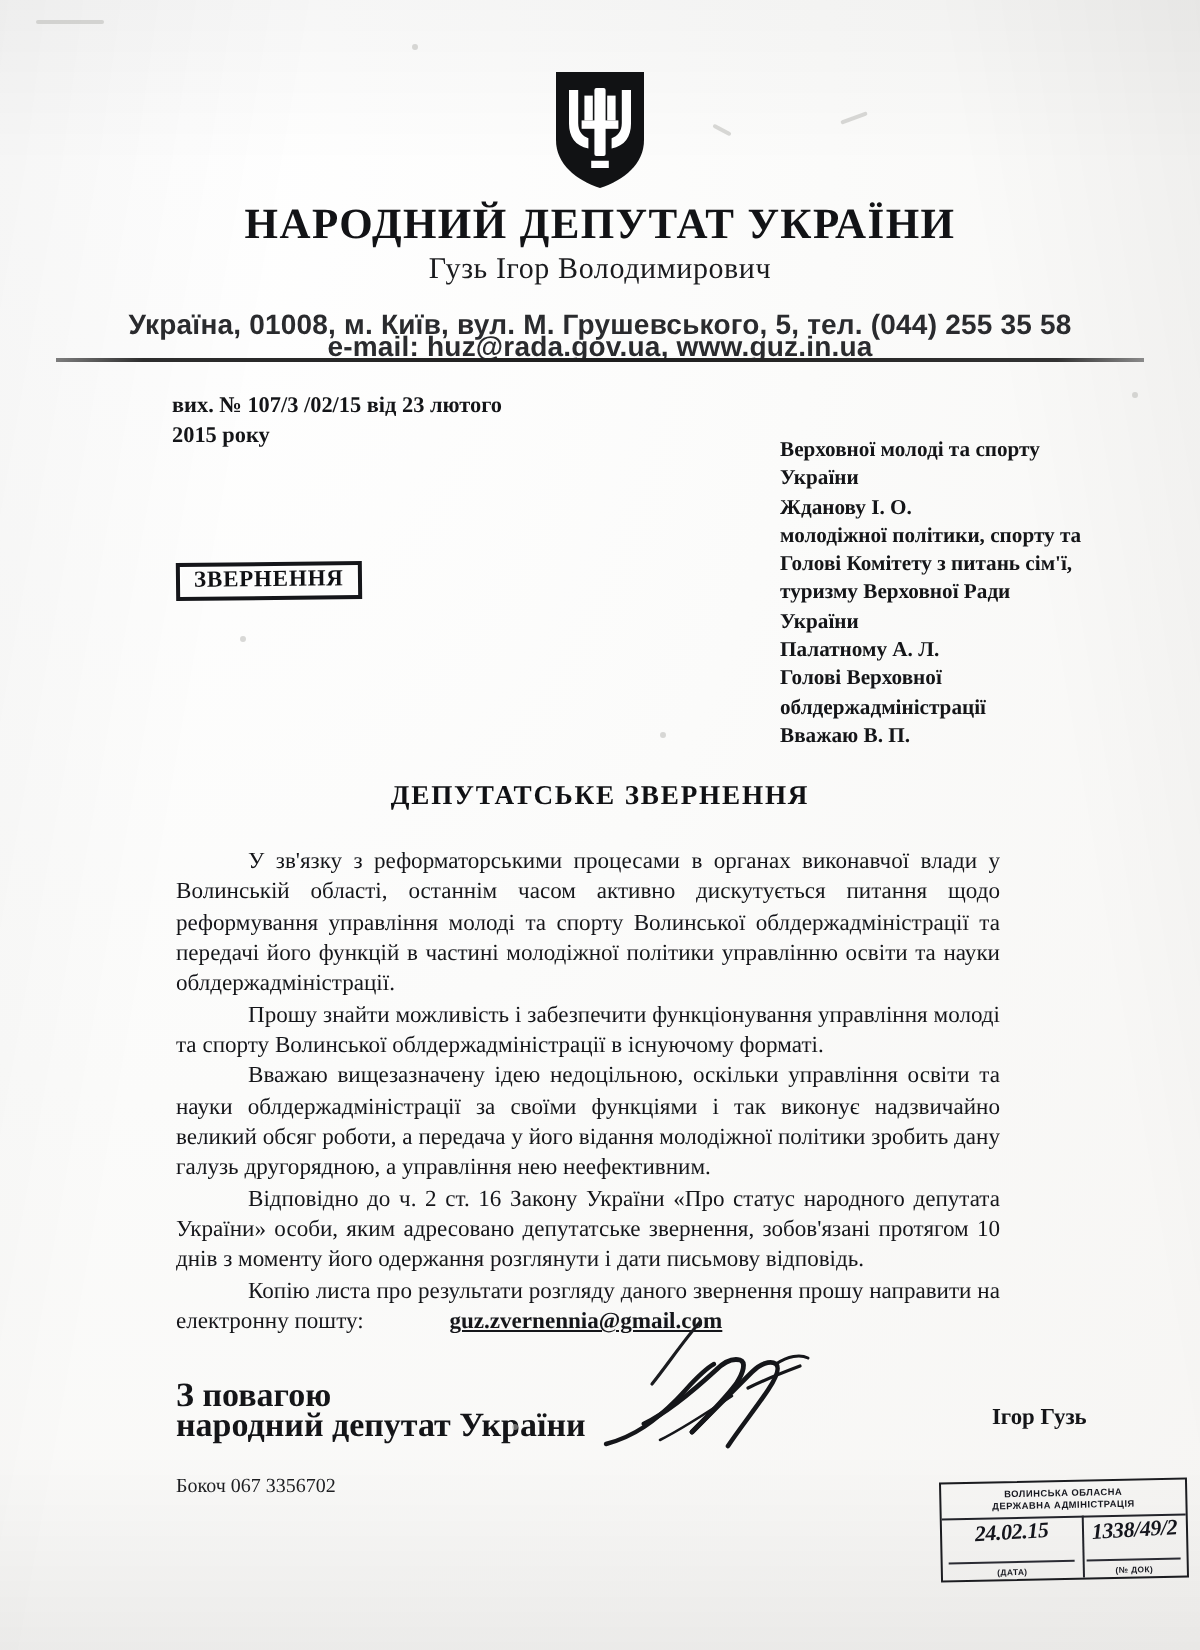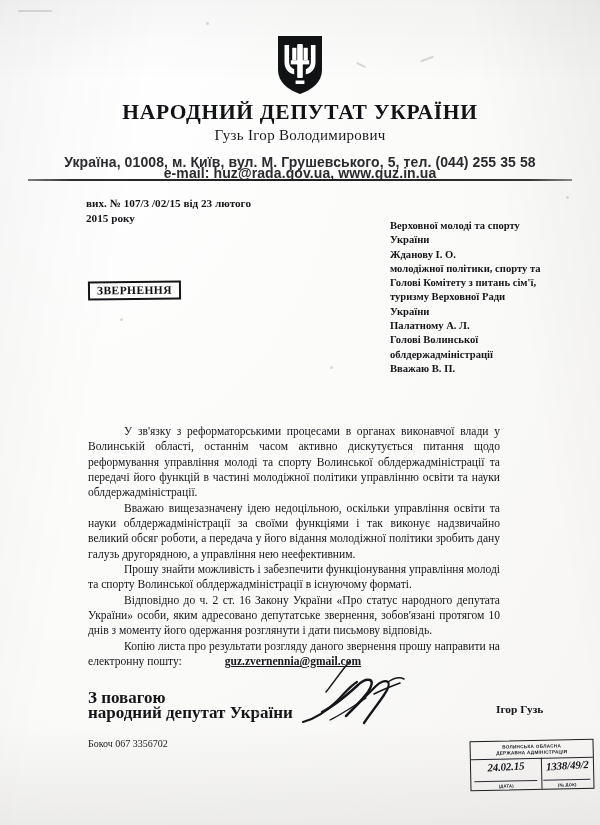--- a/index.html
+++ b/index.html
@@ -329,30 +329,31 @@
 
   <div class="addressee">
     <div>Верховної молоді та спорту</div>
     <div>України</div>
     <div>Жданову І. О.</div>
     <div>молодіжної політики, спорту та</div>
     <div>Голові Комітету з питань сім'ї,</div>
     <div>туризму Верховної Ради</div>
     <div>України</div>
     <div>Палатному А. Л.</div>
-    <div>Голові Волинської</div>
+    <div>Голові Верховної</div>
     <div>облдержадміністрації</div>
     <div>Вважаю В. П.</div>
   </div>
 
+  <div class="doc-title">ДЕПУТАТСЬКЕ ЗВЕРНЕННЯ</div>
 
   <div class="body-text">
     <p>У зв'язку  з реформаторськими процесами в органах виконавчої влади у Волинській області, останнім часом активно дискутується питання щодо реформування управління молоді та спорту Волинської облдержадміністрації та передачі його функцій в частині молодіжної політики управлінню освіти та науки облдержадміністрації.</p>
+    <p>Прошу знайти можливість і забезпечити функціонування управління молоді та спорту Волинської облдержадміністрації в існуючому форматі.</p>
     <p>Вважаю вищезазначену ідею недоцільною, оскільки управління освіти та науки облдержадміністрації за своїми функціями і так виконує надзвичайно великий обсяг роботи, а передача у його відання молодіжної політики зробить дану галузь другорядною, а управління нею неефективним.</p>
-    <p>Прошу знайти можливість і забезпечити функціонування управління молоді та спорту Волинської облдержадміністрації в існуючому форматі.</p>
     <p>Відповідно до ч. 2 ст. 16 Закону України «Про статус народного депутата України» особи, яким адресовано депутатське звернення, зобов'язані протягом 10 днів з моменту його одержання розглянути і дати письмову відповідь.</p>
     <p><span>Копію листа про результати розгляду даного звернення прошу направити на електронну пошту: </span><span class="email-link">guz.zvernennia@gmail.com</span></p>
   </div>
 
   <div class="sign-left">
     <div>З повагою</div>
     <div>народний депутат України</div>
   </div>
 
   <svg class="scribble-tail" viewBox="0 0 40 40" aria-hidden="true">

